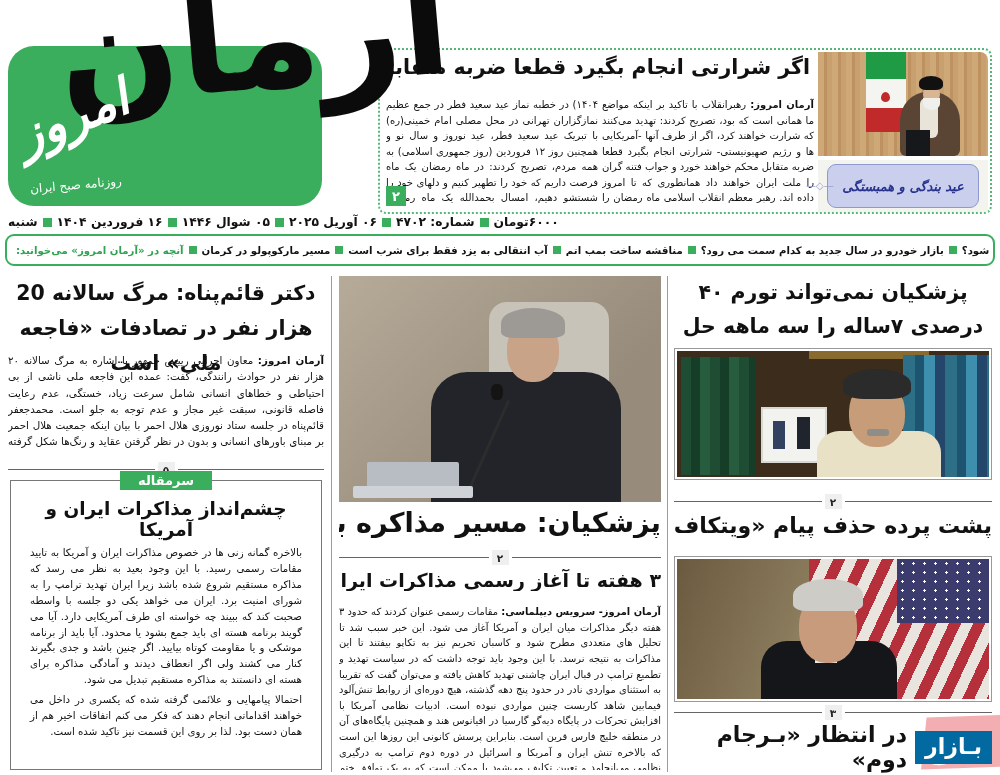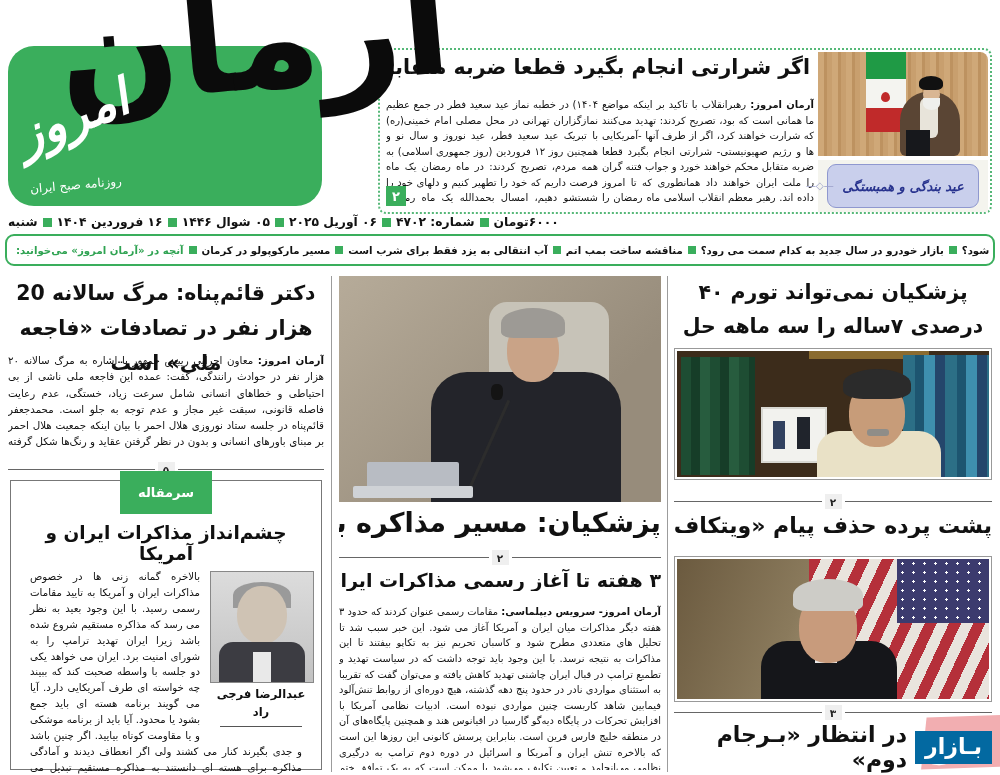--- a/index.html
+++ b/index.html
@@ -67,21 +67,21 @@
   .headline{font-weight:800;}
   .bodytext{font-size:10.3px;line-height:1.58;overflow:hidden;}
 
   
   .colL{left:8px;top:276px;width:316px;height:496px;}
   .l-h1{left:0;right:0;top:0;font-size:20.5px;line-height:1.7;}
   .l-body{left:0;right:0;top:76px;height:100px;}
   .l-div5{top:186px;}
   .ed-box{left:2px;right:2px;top:204px;bottom:2px;border:1px solid #777;}
   .ed-badge{margin:-10px auto 0;width:fit-content;background:#3aae5c;color:#fff;font-size:13px;font-weight:bold;
-            padding:14px 18px;}
+            padding:2px 18px;}
   .ed-h{font-size:18.5px;font-weight:800;text-align:center;margin:8px 6px 5px;}
   .ed-body{margin:0 7px;font-size:10.2px;line-height:1.56;text-align:justify;overflow:hidden;height:218px;}
   .author{float:right;width:106px;margin:2px 0 3px 8px;text-align:center;}
   .author-photo{width:102px;height:110px;border:1px solid #888;position:relative;overflow:hidden;
                 background:linear-gradient(180deg,#dcdcdc,#c2c2c2);}
   .au-head{position:absolute;left:26px;top:14px;width:50px;height:58px;background:#cfc3b4;border-radius:48%;}
   .au-hair{position:absolute;left:22px;top:10px;width:58px;height:26px;background:#9a9a9a;border-radius:50% 50% 0 0;}
   .au-suit{position:absolute;left:8px;bottom:0;width:86px;height:40px;background:#3c3c42;border-radius:14px 14px 0 0;}
   .au-shirt{position:absolute;left:42px;bottom:0;width:18px;height:30px;background:#e9e9e9;}
   .author-name{font-size:11.5px;font-weight:bold;margin-top:3px;}
@@ -228,30 +228,20 @@
     <div class="abs numdiv l-div5">
       <div class="ln"></div>
       <div class="nsq">۵</div>
       <div class="ln"></div>
     </div>
 
     <div class="abs ed-box">
       <div class="ed-badge rtl">سرمقاله</div>
       <div class="ed-h rtl">چشم‌انداز مذاکرات ایران و آمریکا</div>
       <div class="ed-body rtl">
-        <div class="author">
-          <div class="author-photo">
-            <div class="au-hair"></div>
-            <div class="au-head"></div>
-            <div class="au-suit"></div>
-            <div class="au-shirt"></div>
-          </div>
-          <div class="author-name rtl">عبدالرضا فرجی راد</div>
-          <div class="author-line"></div>
-        </div>
         <p>بالاخره گمانه زنی ها در خصوص مذاکرات ایران و آمریکا به تایید مقامات رسمی رسید. با این وجود بعید به نظر می رسد که مذاکره مستقیم شروع شده باشد زیرا ایران تهدید ترامپ را به شورای امنیت برد. ایران می خواهد یکی دو جلسه با واسطه صحبت کند که ببیند چه خواسته ای طرف آمریکایی دارد. آیا می گویند برنامه هسته ای باید جمع بشود یا محدود. آیا باید از برنامه موشکی و یا مقاومت کوتاه بیایید. اگر چنین باشد و جدی بگیرند کنار می کشند ولی اگر انعطاف دیدند و آمادگی مذاکره برای هسته ای دانستند به مذاکره مستقیم تبدیل می شود.</p>
         <p>احتمالا پیامهایی و علائمی گرفته شده که یکسری در داخل می خواهند اقداماتی انجام دهند که فکر می کنم اتفاقات اخیر هم از همان دست بود. لذا بر روی این قسمت نیز تاکید شده است.</p>
 
       </div>
     </div>
   </div>
 
   <div class="abs colC">
     <div class="abs pz-photo">
       <div class="pz-chair"></div>

